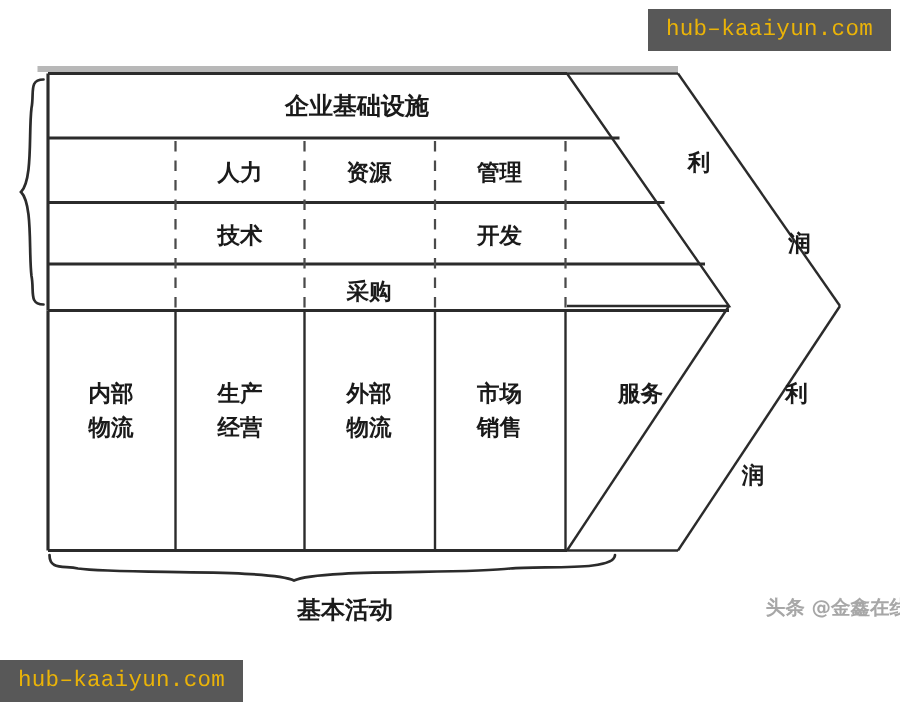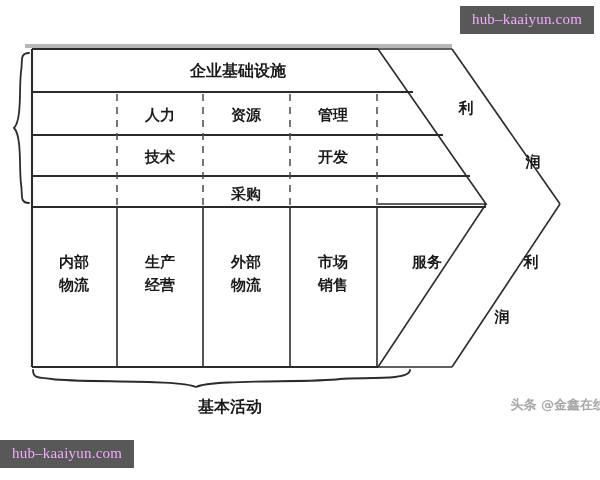--- a/index.html
+++ b/index.html
@@ -23,22 +23,22 @@
   svg#diagram {
     position: absolute;
     left: 0; top: 0;
     width: 600px;
     height: 480px;
     display: block;
   }
   .wm {
     position: absolute;
     background: #585858;
-    color: #f0abfc;
-    font-family: Liberation Serif, serif;
+    color: #eab308;
+    font-family: Liberation Mono, monospace;
     font-size: 15px;
     letter-spacing: 0.2px;
     padding: 6px 12px 7px 12px;
     white-space: nowrap;
     line-height: 1;
   }
   #wm-top {
     right: 6px;
     top: 6px;
   }

